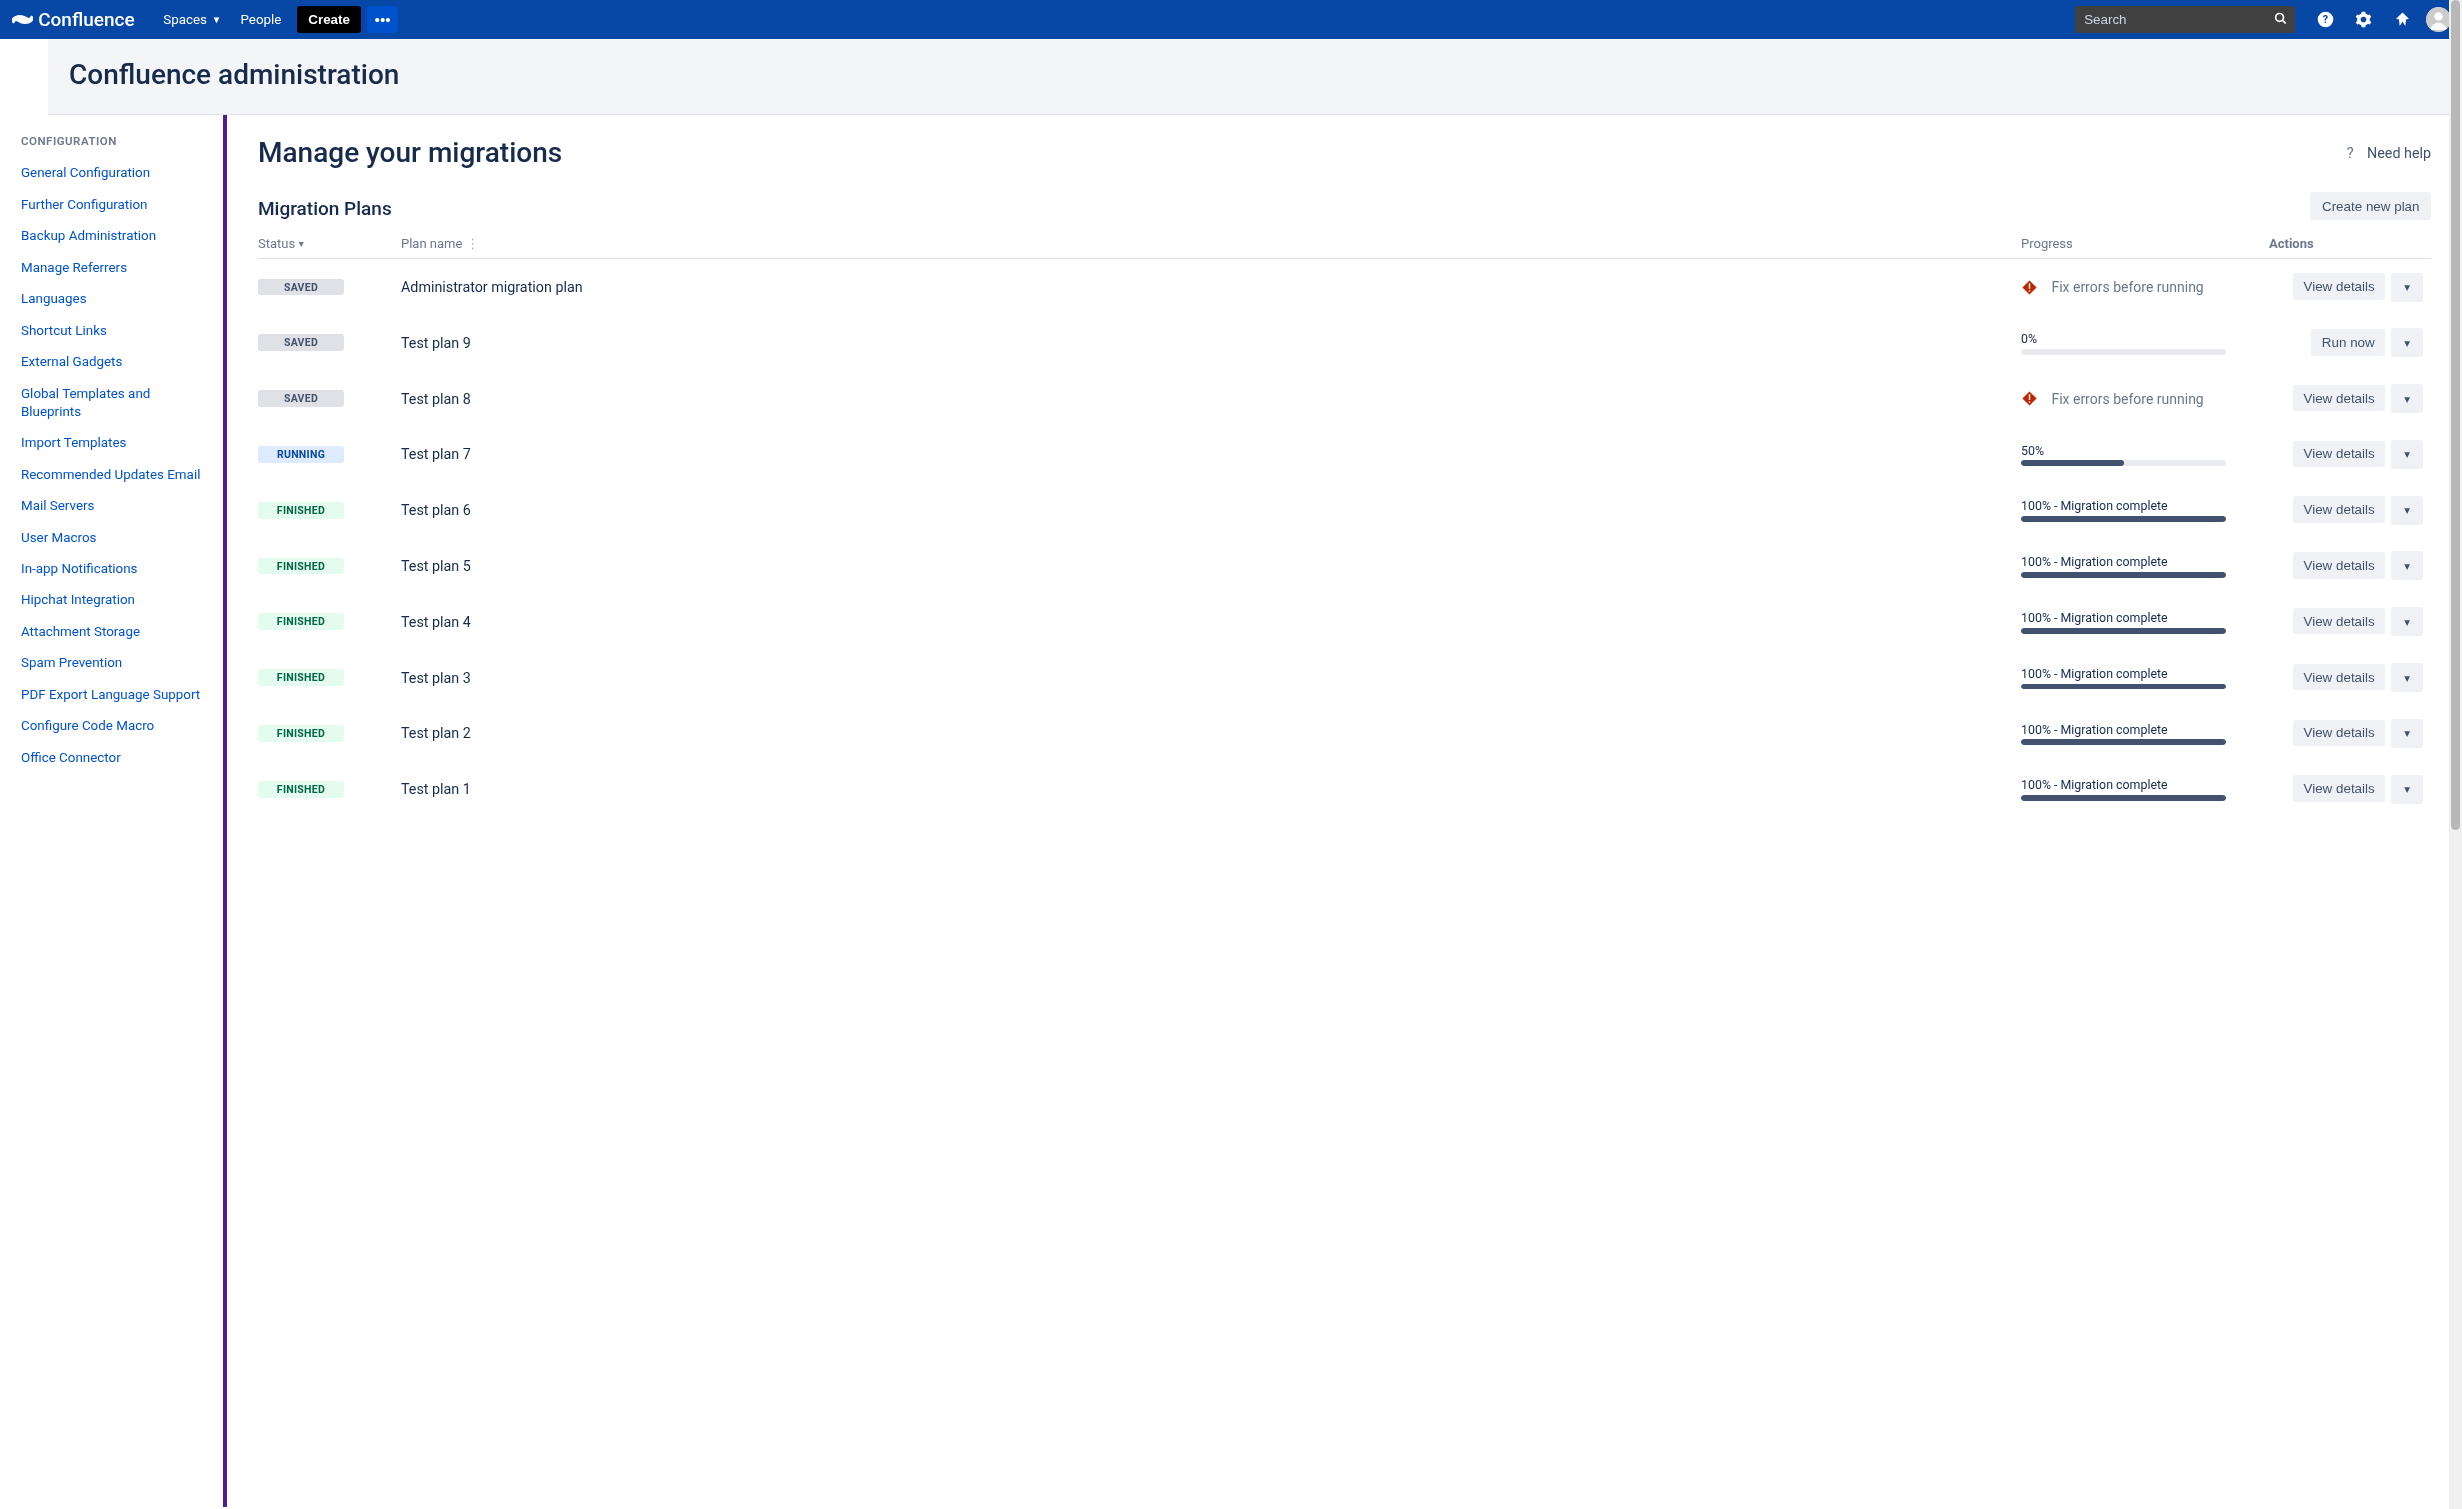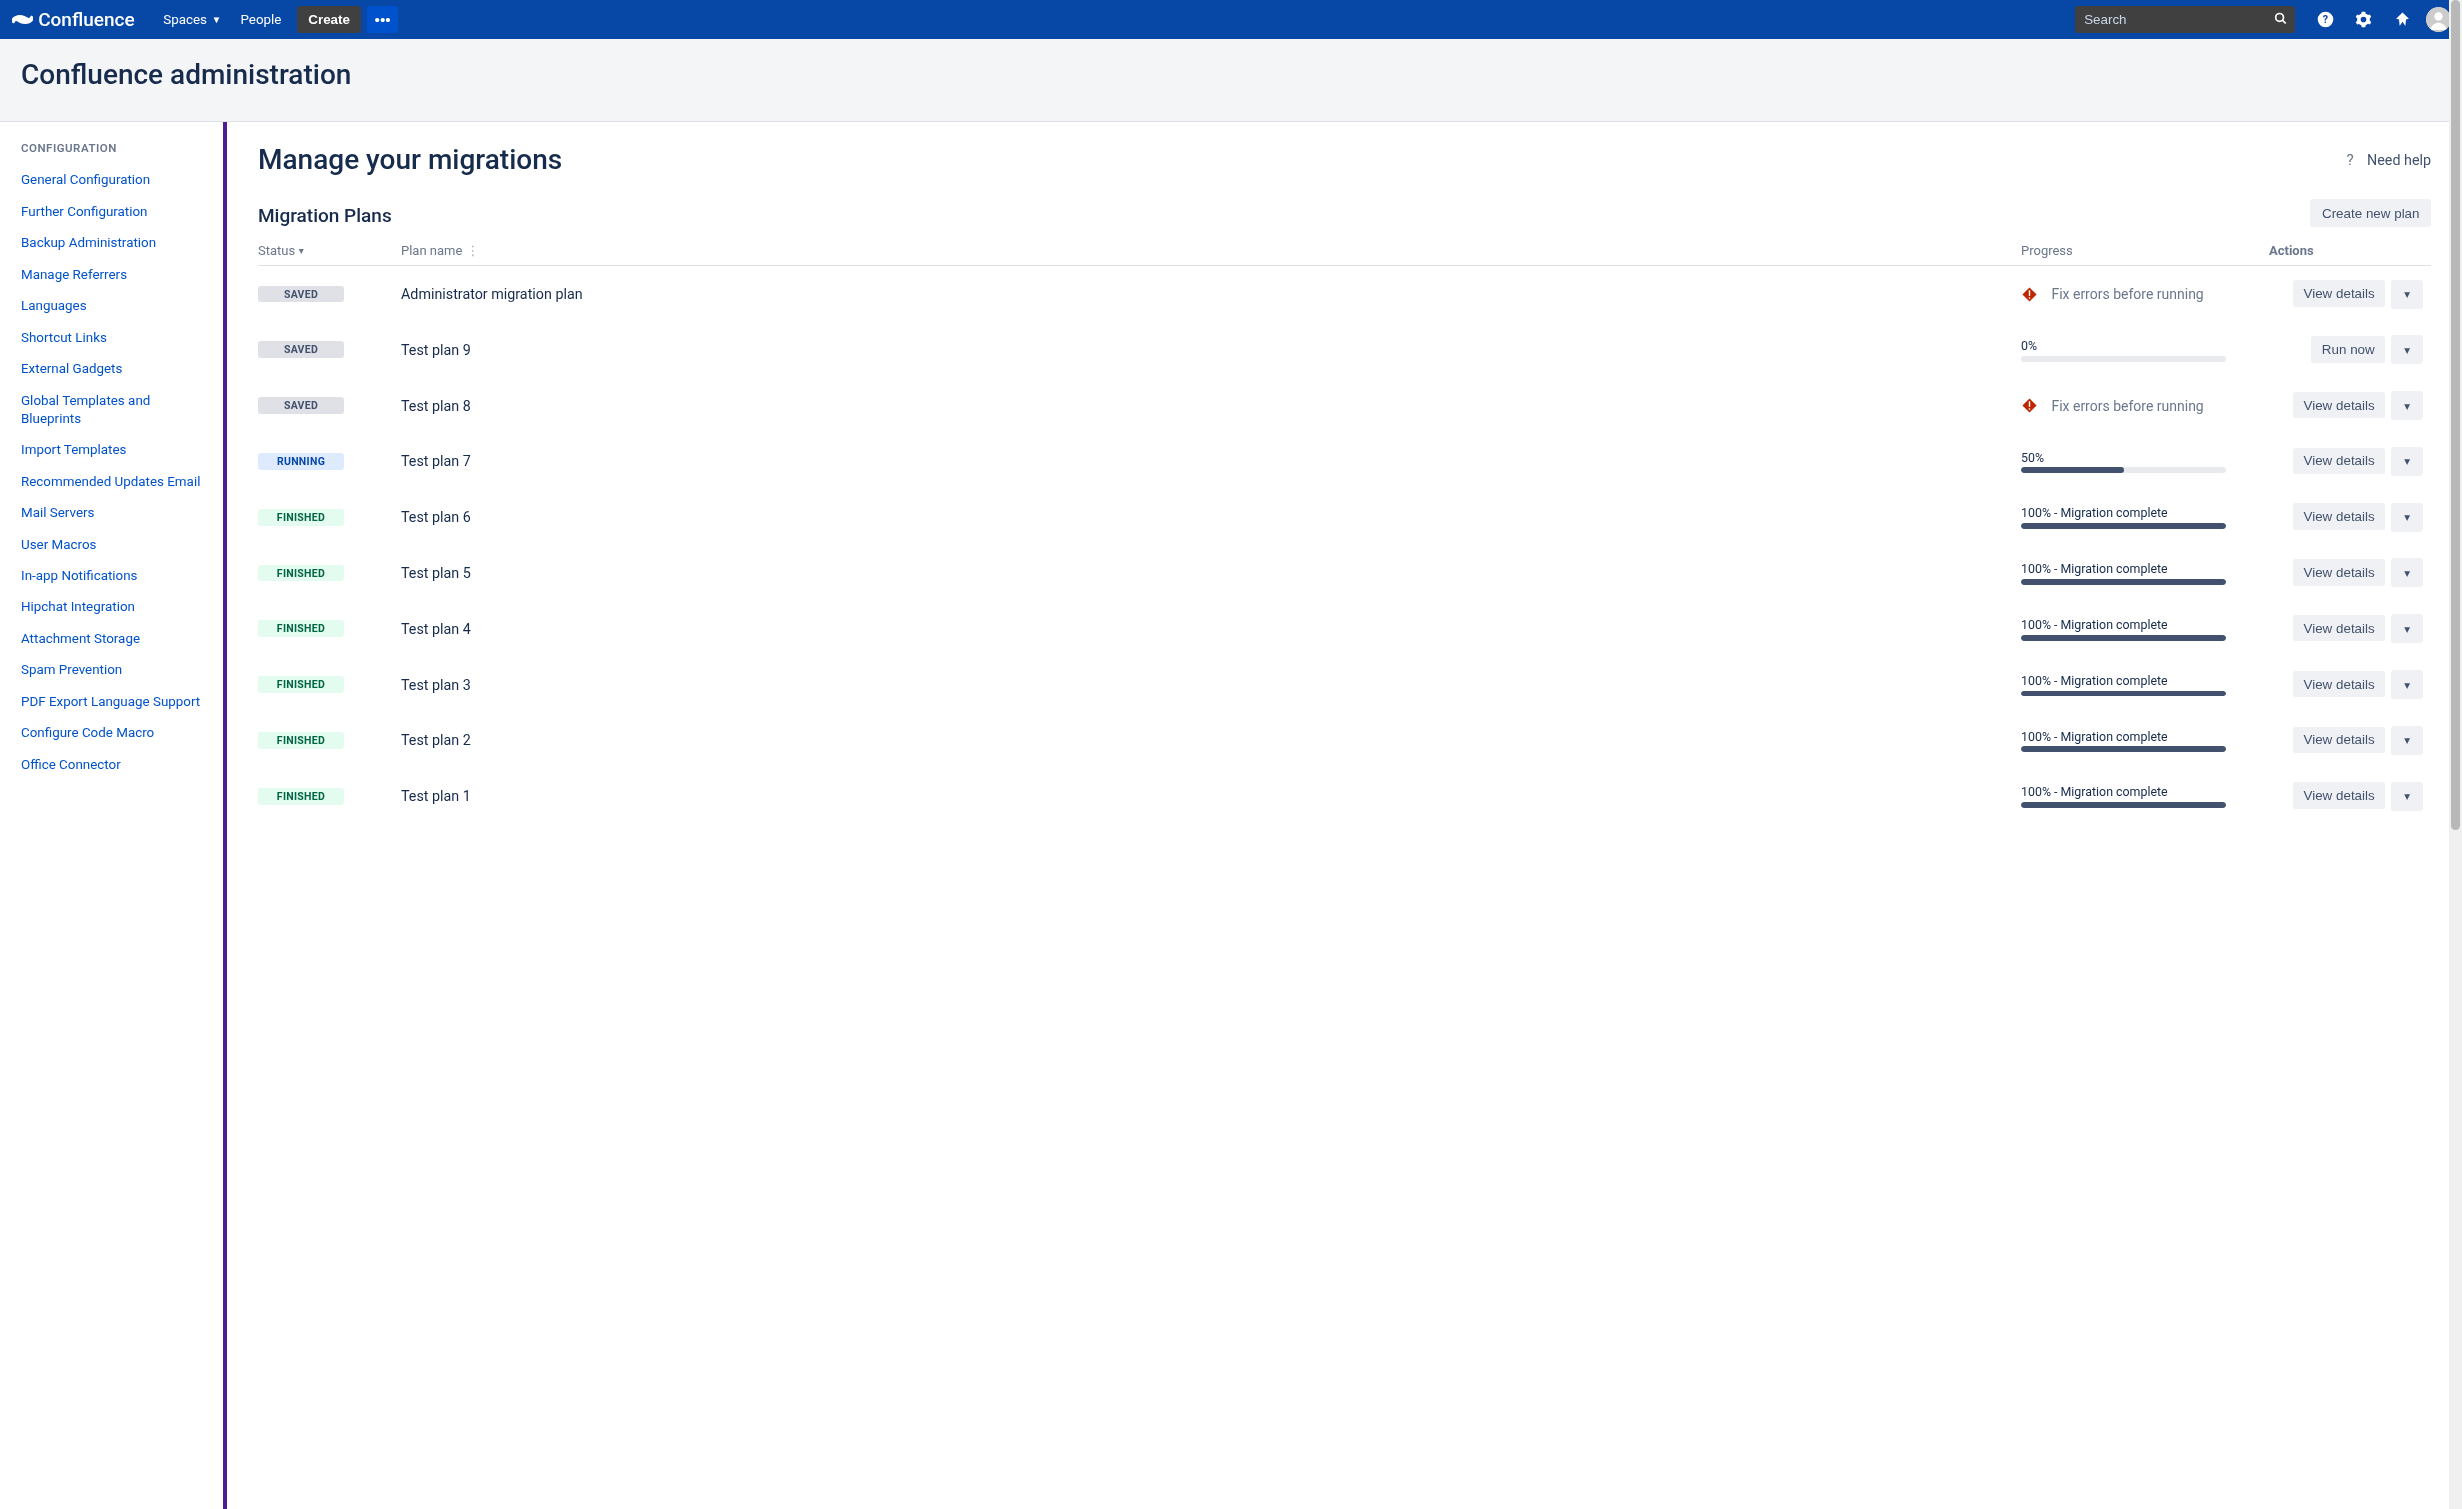--- a/index.html
+++ b/index.html
@@ -33,21 +33,21 @@
   color: #fff;
   padding: 0 9.6px;
   font-size: 13.4px;
   display: flex;
   align-items: center;
   height: 39px;
   cursor: pointer;
 }
 .topnav-link .chev { margin-left: 4.8px; font-size: 9.6px; }
 .topnav-btn {
-  background: #404040;
+  background: #000000;
   color: #fff;
   border: none;
   padding: 5.7px 11.5px;
   border-radius: 2.9px;
   font-size: 13.4px;
   font-weight: 600;
   cursor: pointer;
   margin: 0 5.7px;
 }
 .topnav-more {
@@ -101,22 +101,23 @@
   align-items: center;
   justify-content: center;
   overflow: hidden;
   cursor: pointer;
 }
 .avatar svg { width: 25px; height: 25px; }
 
 
 .admin-header {
   background: #F4F5F7;
-  padding: 19px 21px 30px;
+  padding: 19px 21px 23px;
   border-bottom: 1px solid #dfe1e6;
+  margin-left: 48px;
 }
 .admin-header h1 {
   font-size: 28px;
   font-weight: 500;
   color: #172B4D;
 }
 
 
 .body-wrap { display: flex; min-height: calc(100vh - 39px - 78px); }
 

